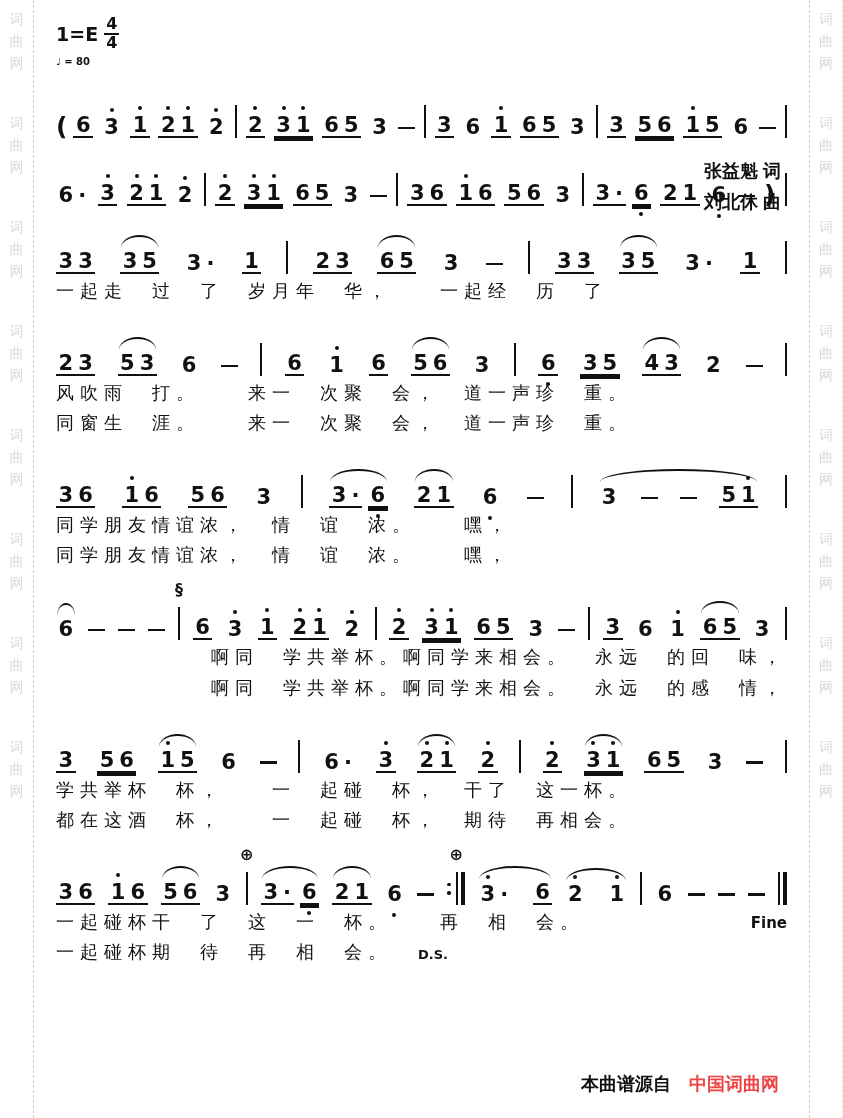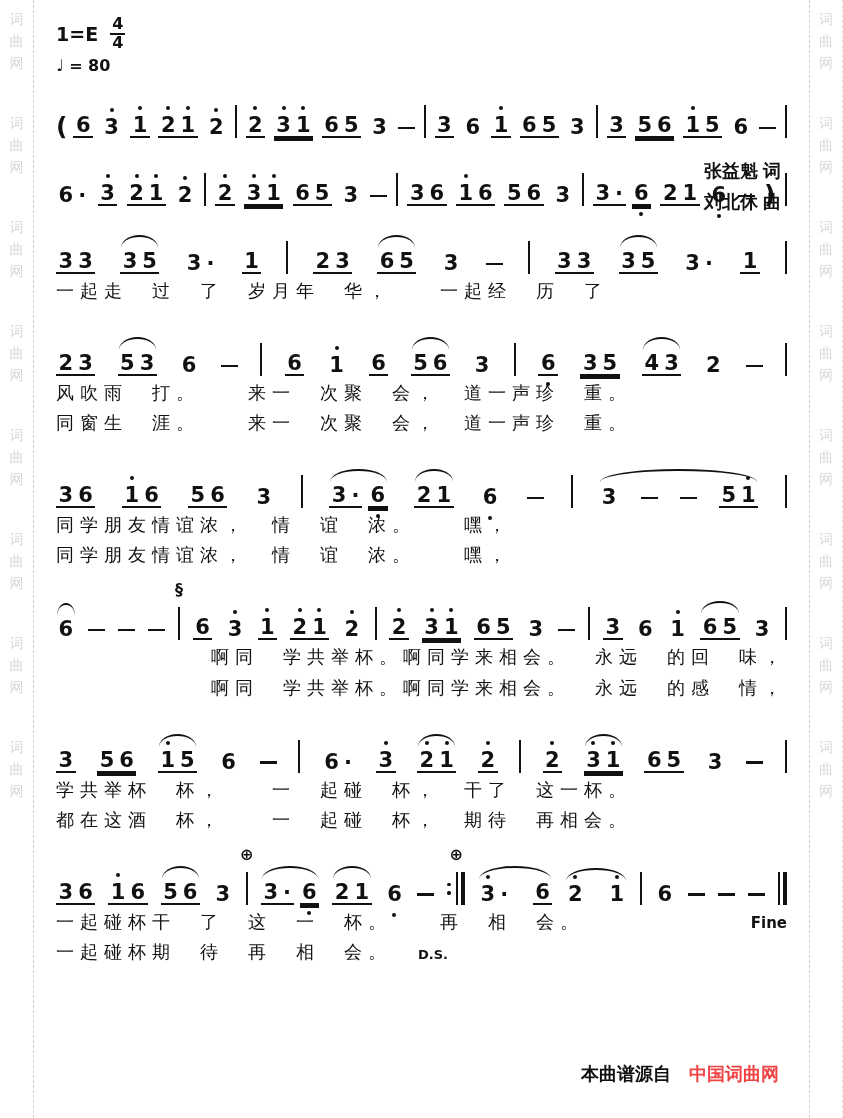--- a/index.html
+++ b/index.html
@@ -12,26 +12,26 @@
   .wm-left{left:0;border-right:1px dashed #cfcfcc;}
   .wm-right{right:0;border-left:1px dashed #cfcfcc;border-right:1px dashed #e3e2df;}
   .wm .ch{margin:4px 0;}
   .wm .gap{height:38px;flex:none;}
   
   .content{position:relative;z-index:2;padding:0 56px;}
   .title{text-align:center;font-size:42px;font-weight:bold;letter-spacing:4px;
          padding-top:78px;font-family:"DejaVu Sans","Liberation Sans",sans-serif;}
   .credits{position:absolute;top:140px;right:62px;text-align:right;font-size:18px;
            font-weight:bold;line-height:1.7;}
-  .keyrow{margin-top:16px;display:flex;align-items:center;gap:12px;height:36px;}
+  .keyrow{margin-top:16px;display:flex;align-items:center;gap:6px;height:36px;}
   .keysig{font-size:19px;font-weight:bold;font-family:"DejaVu Sans",sans-serif;}
   .meter{display:inline-flex;flex-direction:column;align-items:center;font-size:16px;
          font-weight:bold;line-height:1.05;font-family:"DejaVu Sans",sans-serif;}
   .meter .bot{border-top:2px solid #111;padding:0 2px;}
-  .tempo{font-size:16px;font-weight:bold;margin-top:4px;height:24px;
+  .tempo{font-size:10px;font-weight:bold;margin-top:4px;height:24px;
          font-family:"DejaVu Sans",sans-serif;}
   
   .score{margin-top:10px;}
   .system{margin-bottom:20px;}
   .system.lyr{margin-bottom:24px;}
   .mline{display:flex;justify-content:space-between;align-items:flex-end;
          font-family:"DejaVu Sans",sans-serif;font-weight:bold;font-size:21px;
          min-height:48px;}
   .unit{position:relative;display:inline-flex;align-items:flex-end;gap:6px;
         padding-top:15px;}
@@ -56,21 +56,21 @@
   .above{position:absolute;top:-12px;left:50%;transform:translateX(-50%);
          font-size:16px;font-weight:bold;}
   
   .lyric{font-size:18px;letter-spacing:6px;line-height:1.45;margin-top:4px;
          white-space:nowrap;display:flex;align-items:flex-end;}
   .fine{margin-left:auto;letter-spacing:0;font-size:15px;font-weight:bold;
         font-family:"DejaVu Sans",sans-serif;}
   .ds{letter-spacing:0;font-size:13px;font-weight:bold;margin-left:26px;
       font-family:"DejaVu Sans",sans-serif;}
   
-  .footer{position:absolute;bottom:32px;right:64px;font-size:18px;font-weight:bold;
+  .footer{position:absolute;bottom:22px;right:64px;font-size:18px;font-weight:bold;
           display:flex;gap:18px;z-index:2;}
   .footer .site{cursor:pointer;}
 </style>
 </head>
 <body>
 
 <div class="page">
 
   <div class="wm wm-left">
       <div class="ch">词</div>

